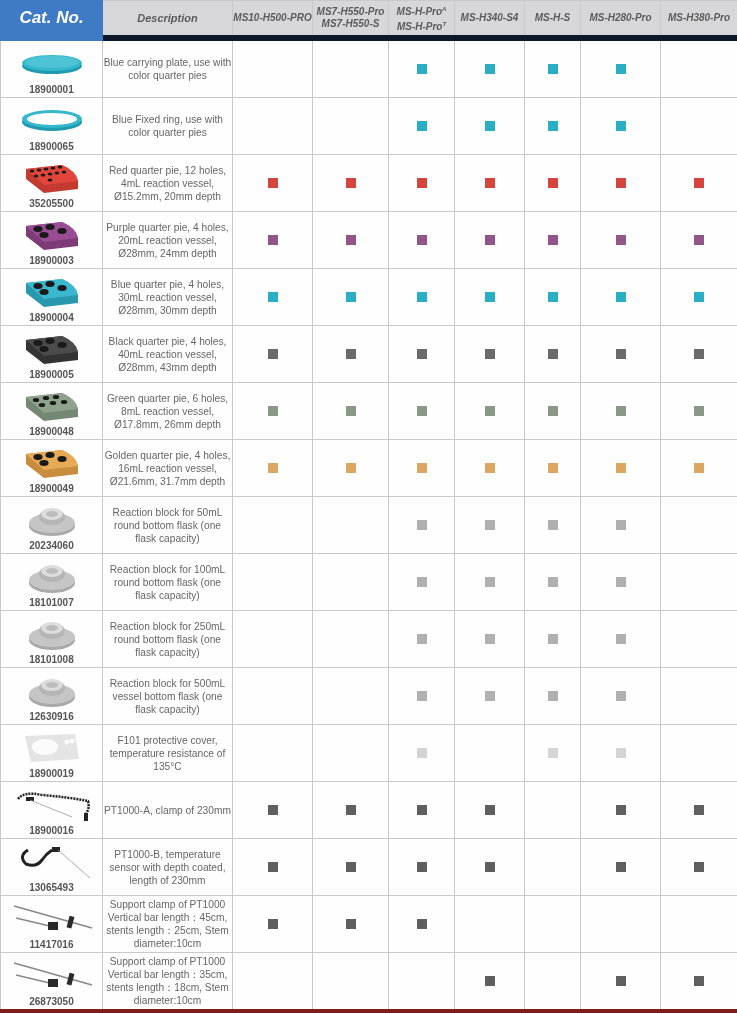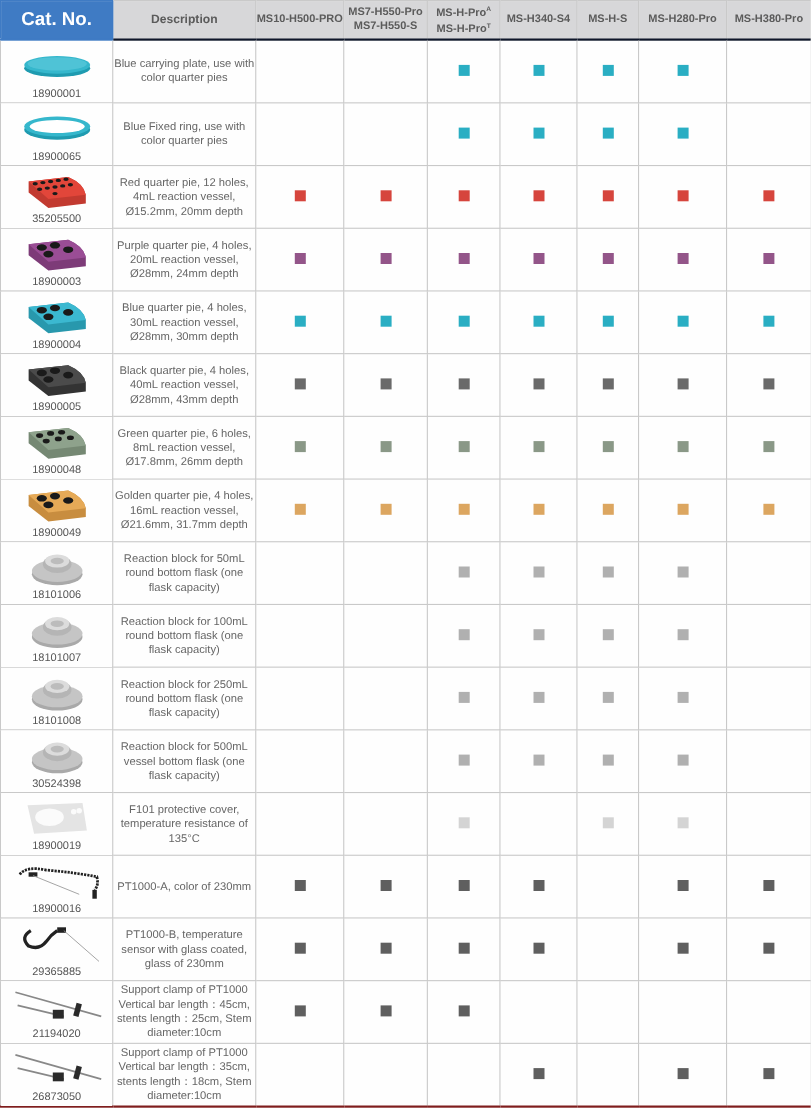--- a/index.html
+++ b/index.html
@@ -1,28 +1,28 @@
 <!DOCTYPE html>
 <html><head>
 <meta charset="utf-8">
 <style>
   html, body { margin:0; padding:0; background:#ffffff; }
   body { width:737px; height:1014px; overflow:hidden; font-family:"Liberation Sans", "DejaVu Sans", sans-serif; }
   table.compat { border-collapse:collapse; table-layout:fixed; width:737px; }
   table.compat th, table.compat td { border:1px solid #c9c9c9; padding:0; text-align:center; vertical-align:middle; }
-  table.compat tr.head th { height:34px; background:#d7d7d9; color:#5b5b5b; font-size:10px; font-weight:bold; line-height:12px; border-bottom:2px solid #0f172a; }
+  table.compat tr.head th { height:34px; background:#d7d7d9; color:#5b5b5b; font-size:10px; font-weight:bold; line-height:12px; border-bottom:6px solid #0f172a;font-style:italic; }
   table.compat tr.head th.catno { background:#3f7bc4; color:#ffffff; font-size:17px; font-weight:bold; border-color:#3f7bc4; }
   table.compat tr.head th.desc { font-size:11px; }
   table.compat td { height:56px; background:#fefefe; }
-  td.cat { position:relative; }
+  td.cat { position:relative;font-weight:bold; }
   td.cat .pic { display:flex; align-items:center; justify-content:center; height:38px; margin-top:2px; }
   td.cat .code { font-size:10px; color:#555; line-height:12px; margin-top:1px; }
   td.desc { font-size:10.2px; color:#666; line-height:13px; padding:0 4px; }
   .mark { display:inline-block; width:10px; height:10px; }
-  tr.last td { border-bottom:2px solid #7f1d1d; }
+  tr.last td { border-bottom:4px solid #7f1d1d; }
   sup { font-size:6px; }
 </style>
 </head>
 <body>
 
 <table class="compat">
   <colgroup>
     <col style="width:102px">
       <col style="width:130px">
       <col style="width:80px">
@@ -244,21 +244,21 @@
         <td class="cat">
           <div class="pic">
             <svg width="50" height="36" viewBox="0 0 50 36">
               <ellipse cx="25" cy="24" rx="23" ry="10" fill="#a9a9a9"></ellipse>
               <ellipse cx="25" cy="21" rx="23" ry="10" fill="#c5c5c5"></ellipse>
               <ellipse cx="25" cy="15" rx="13" ry="8" fill="#b5b5b5"></ellipse>
               <ellipse cx="25" cy="12" rx="11" ry="6" fill="#dcdcdc"></ellipse>
               <ellipse cx="25" cy="12" rx="6" ry="3" fill="#bcbcbc"></ellipse>
             </svg>
           </div>
-          <div class="code">18101006</div>
+          <div class="code">20234060</div>
         </td>
         <td class="desc">Reaction block for 50mL round bottom flask (one flask capacity)</td>
         <td></td>
         <td></td>
         <td><span class="mark" style="background: rgb(176, 176, 176);"></span></td>
         <td><span class="mark" style="background: rgb(176, 176, 176);"></span></td>
         <td><span class="mark" style="background: rgb(176, 176, 176);"></span></td>
         <td><span class="mark" style="background: rgb(176, 176, 176);"></span></td>
         <td></td>
       </tr>
@@ -310,21 +310,21 @@
         <td class="cat">
           <div class="pic">
             <svg width="50" height="36" viewBox="0 0 50 36">
               <ellipse cx="25" cy="24" rx="23" ry="10" fill="#a9a9a9"></ellipse>
               <ellipse cx="25" cy="21" rx="23" ry="10" fill="#c5c5c5"></ellipse>
               <ellipse cx="25" cy="15" rx="13" ry="8" fill="#b5b5b5"></ellipse>
               <ellipse cx="25" cy="12" rx="11" ry="6" fill="#dcdcdc"></ellipse>
               <ellipse cx="25" cy="12" rx="6" ry="3" fill="#bcbcbc"></ellipse>
             </svg>
           </div>
-          <div class="code">30524398</div>
+          <div class="code">12630916</div>
         </td>
         <td class="desc">Reaction block for 500mL vessel bottom flask (one flask capacity)</td>
         <td></td>
         <td></td>
         <td><span class="mark" style="background: rgb(176, 176, 176);"></span></td>
         <td><span class="mark" style="background: rgb(176, 176, 176);"></span></td>
         <td><span class="mark" style="background: rgb(176, 176, 176);"></span></td>
         <td><span class="mark" style="background: rgb(176, 176, 176);"></span></td>
         <td></td>
       </tr>
@@ -354,60 +354,60 @@
           <div class="pic">
             <svg width="80" height="36" viewBox="0 0 80 36">
               <path d="M6 12 Q12 4 30 8 Q55 10 76 14 Q78 22 74 26" stroke="#222" stroke-width="2.5" fill="none" stroke-dasharray="2 1"></path>
               <rect x="14" y="10" width="8" height="4" fill="#222"></rect>
               <line x1="18" y1="13" x2="60" y2="30" stroke="#999" stroke-width="0.8"></line>
               <rect x="72" y="26" width="4" height="8" fill="#222"></rect>
             </svg>
           </div>
           <div class="code">18900016</div>
         </td>
-        <td class="desc">PT1000-A, color of 230mm</td>
+        <td class="desc">PT1000-A, clamp of 230mm</td>
         <td><span class="mark" style="background: rgb(95, 95, 95);"></span></td>
         <td><span class="mark" style="background: rgb(95, 95, 95);"></span></td>
         <td><span class="mark" style="background: rgb(95, 95, 95);"></span></td>
         <td><span class="mark" style="background: rgb(95, 95, 95);"></span></td>
         <td></td>
         <td><span class="mark" style="background: rgb(95, 95, 95);"></span></td>
         <td><span class="mark" style="background: rgb(95, 95, 95);"></span></td>
       </tr>
       <tr>
         <td class="cat">
           <div class="pic">
             <svg width="80" height="36" viewBox="0 0 80 36">
               <path d="M16 6 Q6 12 14 20 Q24 24 30 16 Q34 10 40 6" stroke="#222" stroke-width="3" fill="none"></path>
               <rect x="40" y="3" width="8" height="5" fill="#222"></rect>
               <line x1="46" y1="6" x2="78" y2="34" stroke="#999" stroke-width="0.8"></line>
             </svg>
           </div>
-          <div class="code">29365885</div>
-        </td>
-        <td class="desc">PT1000-B, temperature sensor with glass coated, glass of 230mm</td>
+          <div class="code">13065493</div>
+        </td>
+        <td class="desc">PT1000-B, temperature sensor with depth coated, length of 230mm</td>
         <td><span class="mark" style="background: rgb(95, 95, 95);"></span></td>
         <td><span class="mark" style="background: rgb(95, 95, 95);"></span></td>
         <td><span class="mark" style="background: rgb(95, 95, 95);"></span></td>
         <td><span class="mark" style="background: rgb(95, 95, 95);"></span></td>
         <td></td>
         <td><span class="mark" style="background: rgb(95, 95, 95);"></span></td>
         <td><span class="mark" style="background: rgb(95, 95, 95);"></span></td>
       </tr>
       <tr>
         <td class="cat">
           <div class="pic">
             <svg width="84" height="34" viewBox="0 0 84 34">
               <line x1="4" y1="4" x2="82" y2="26" stroke="#888" stroke-width="1.5"></line>
               <line x1="6" y1="16" x2="48" y2="26" stroke="#888" stroke-width="1.5"></line>
               <rect x="38" y="20" width="10" height="8" fill="#2a2a2a"></rect>
               <rect x="58" y="14" width="5" height="12" fill="#2a2a2a" transform="rotate(15 60 20)"></rect>
             </svg>
           </div>
-          <div class="code">21194020</div>
+          <div class="code">11417016</div>
         </td>
         <td class="desc">Support clamp of PT1000 Vertical bar length：45cm, stents length：25cm, Stem diameter:10cm</td>
         <td><span class="mark" style="background: rgb(95, 95, 95);"></span></td>
         <td><span class="mark" style="background: rgb(95, 95, 95);"></span></td>
         <td><span class="mark" style="background: rgb(95, 95, 95);"></span></td>
         <td></td>
         <td></td>
         <td></td>
         <td></td>
       </tr>

